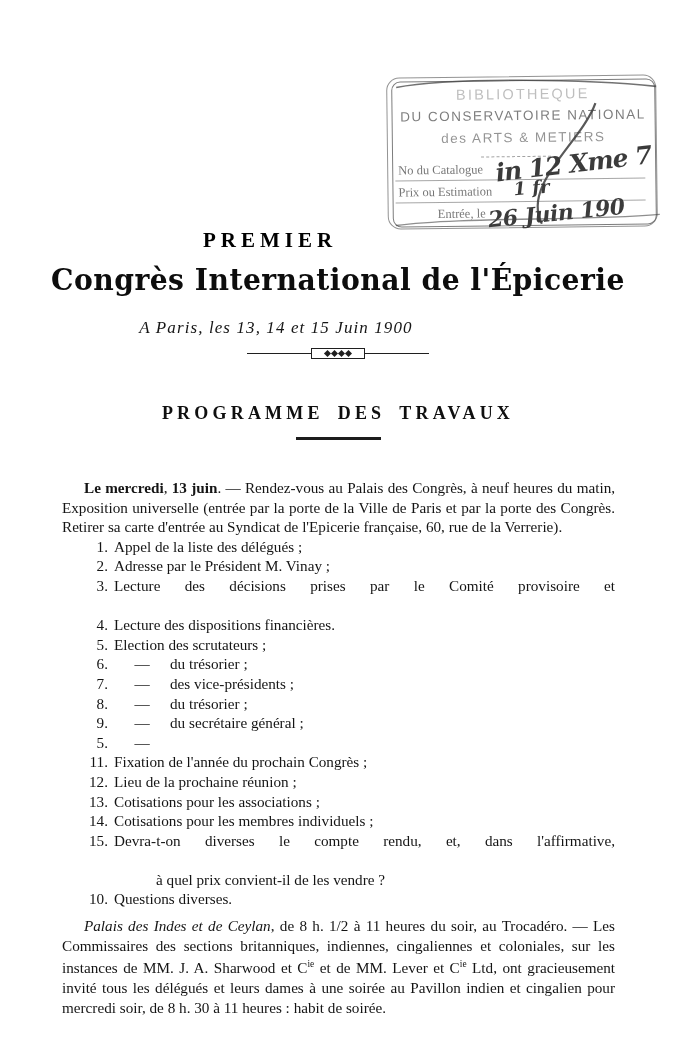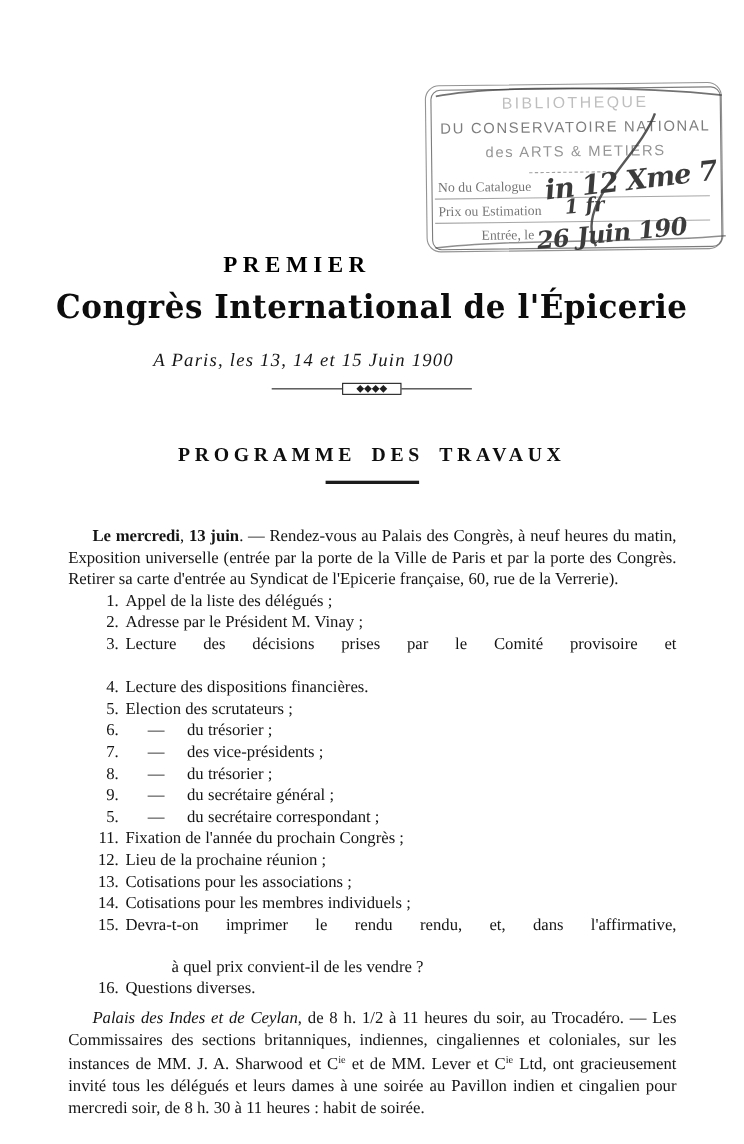--- a/index.html
+++ b/index.html
@@ -380,21 +380,20 @@
           <span class="txt">du trésorier ;</span>
         </li>
       <li>
           <span class="num">9.</span>
           <span class="dash">—</span>
           <span class="txt">du secrétaire général ;</span>
         </li>
       <li>
           <span class="num">5.</span>
           <span class="dash">—</span>
-          <span class="txt">du secrétaire correspondant ;</span>
         </li>
 
       <li>
           <span class="num">11.</span>
           <span class="txt">Fixation de l'année du prochain Congrès ;</span>
         </li>
       <li>
           <span class="num">12.</span>
           <span class="txt">Lieu de la prochaine réunion ;</span>
         </li>
@@ -402,26 +401,26 @@
           <span class="num">13.</span>
           <span class="txt">Cotisations pour les associations ;</span>
         </li>
       <li>
           <span class="num">14.</span>
           <span class="txt">Cotisations pour les membres individuels ;</span>
         </li>
       <li>
           <span class="num">15.</span>
           <span class="txt">
-            <span class="just-line">Devra-t-on imprimer le rendu rendu, et, dans l'affirmative,</span>
+            <span class="just-line">Devra-t-on diverses le compte rendu, et, dans l'affirmative,</span>
             <span class="cont">à quel prix convient-il de les vendre ?</span>
           </span>
         </li>
       <li>
-          <span class="num">16.</span>
+          <span class="num">10.</span>
           <span class="txt">Questions diverses.</span>
         </li>
     </ul>
 
     <p class="para para-last"><span class="i">Palais des Indes et de Ceylan</span><span>, de 8 h. 1/2 à 11 heures du soir, au Trocadéro. — Les Commissaires des sections britanniques, indiennes, cingaliennes et coloniales, sur les instances de MM. J. A. Sharwood et C</span><sup>ie</sup><span> et de MM. Lever et C</span><sup>ie</sup><span> Ltd, ont gracieusement invité tous les délégués et leurs dames à une soirée au Pavillon indien et cingalien pour mercredi soir, de 8 h. 30 à 11 heures : habit de soirée.</span></p>
 
   </div>
 </div>
 
 </body></html>

